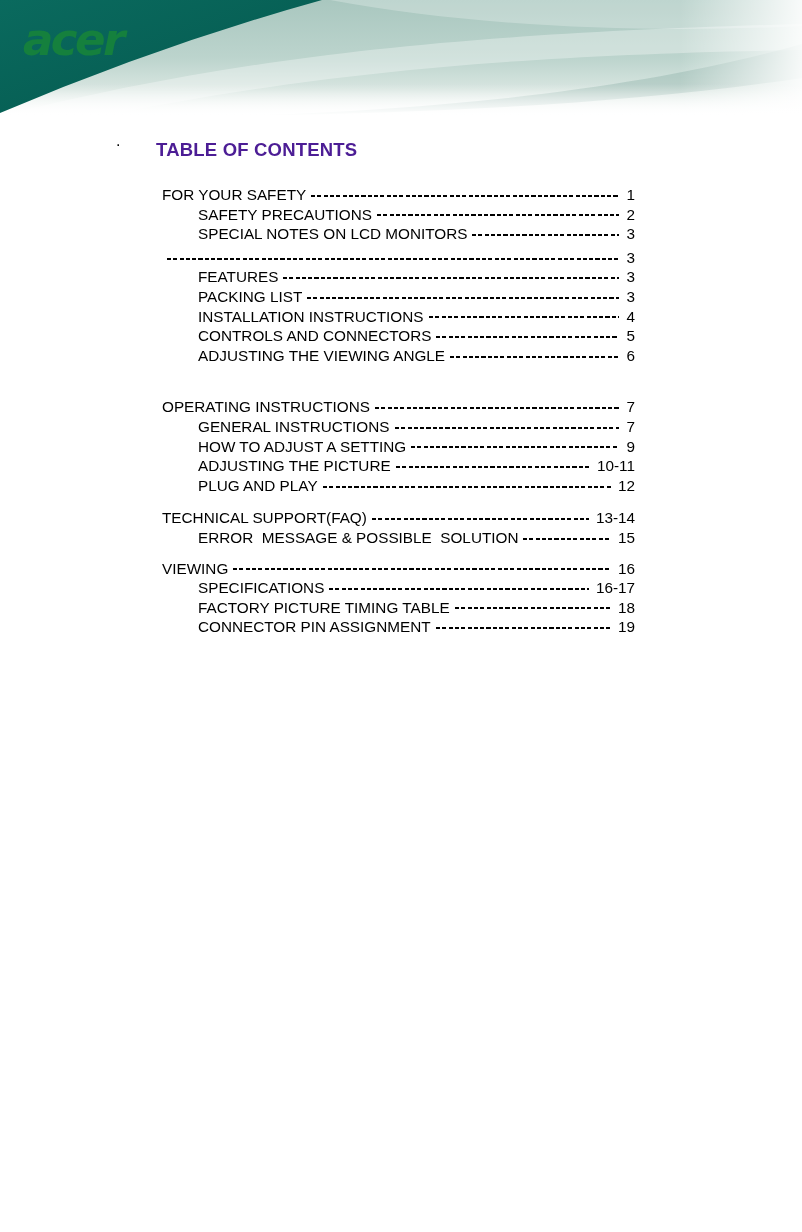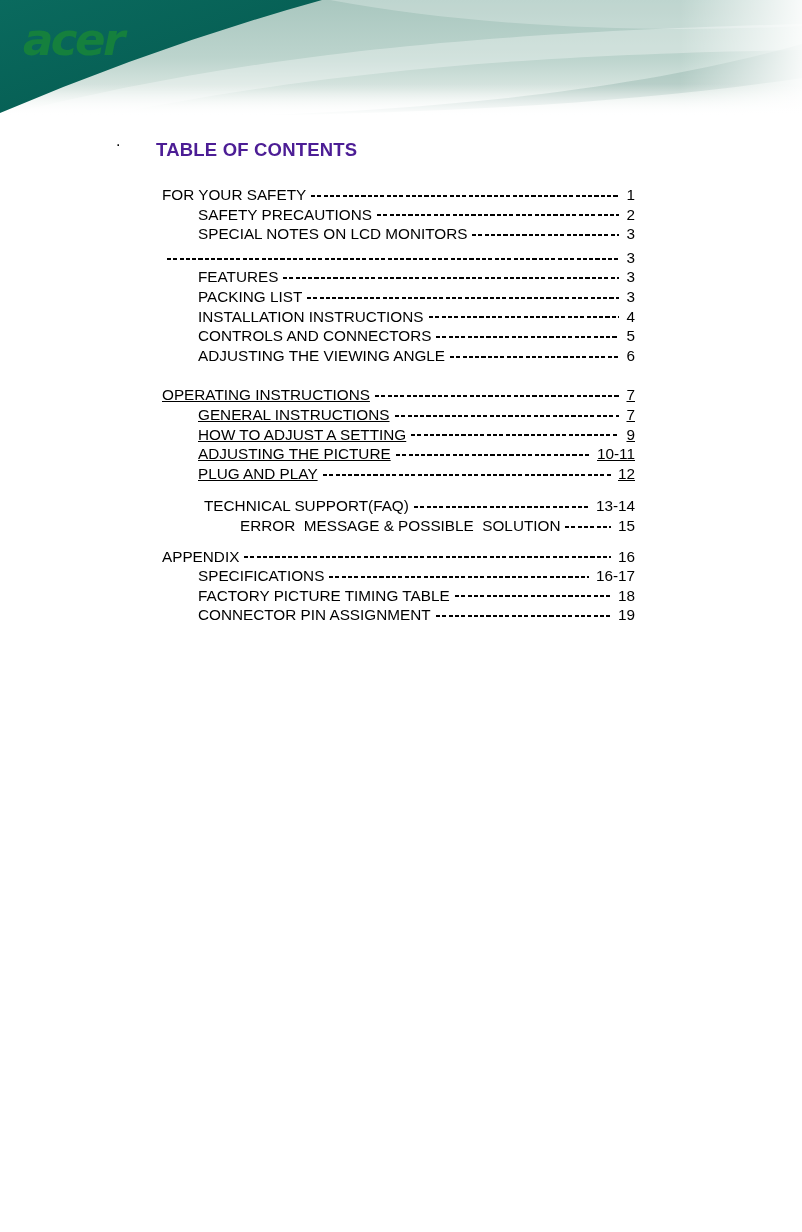--- a/index.html
+++ b/index.html
@@ -39,22 +39,22 @@
     font-size: 18.5px; font-weight: bold;
     letter-spacing: 0.2px;
     color: #4c1d95;
   }
 
   .toc {
     position: absolute; left: 162px; top: 185px;
     width: 473px;
   }
   .toc-group + .toc-group { margin-top: 4px; }
-  .toc-group:nth-of-type(3) { margin-top: 20px; text-decoration: underline; }
-  .toc-group:nth-of-type(4) { margin-top: 13px; margin-left: 42px; }
+  .toc-group:nth-of-type(3) { margin-top: 32px; }
+  .toc-group:nth-of-type(4) { margin-top: 13px; }
   .toc-group:nth-of-type(5) { margin-top: 11px; }
 
   .toc-row {
     display: flex;
     align-items: center;
     height: 19.6px;
     font-size: 15.3px;
     line-height: 19.6px;
     color: #000;
     justify-content: flex-end;
@@ -199,21 +199,21 @@
     </div>
     <div class="toc-row sub">
       <span class="toc-label">ERROR  MESSAGE &amp; POSSIBLE  SOLUTION</span>
       <span class="toc-leader"></span>
       <span class="toc-page">15</span>
     </div>
   </div>
 
   <div class="toc-group">
     <div class="toc-row">
-      <span class="toc-label">APPENDIX</span>
+      <span class="toc-label">VIEWING</span>
       <span class="toc-leader"></span>
       <span class="toc-page">16</span>
     </div>
     <div class="toc-row sub">
       <span class="toc-label">SPECIFICATIONS</span>
       <span class="toc-leader"></span>
       <span class="toc-page">16-17</span>
     </div>
     <div class="toc-row sub">
       <span class="toc-label">FACTORY PICTURE TIMING TABLE</span>

